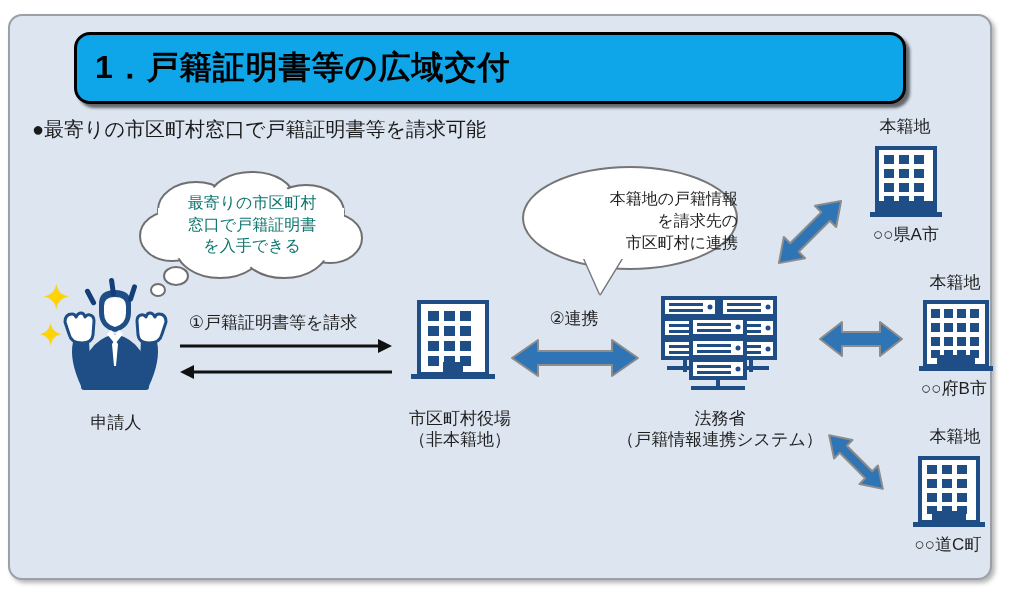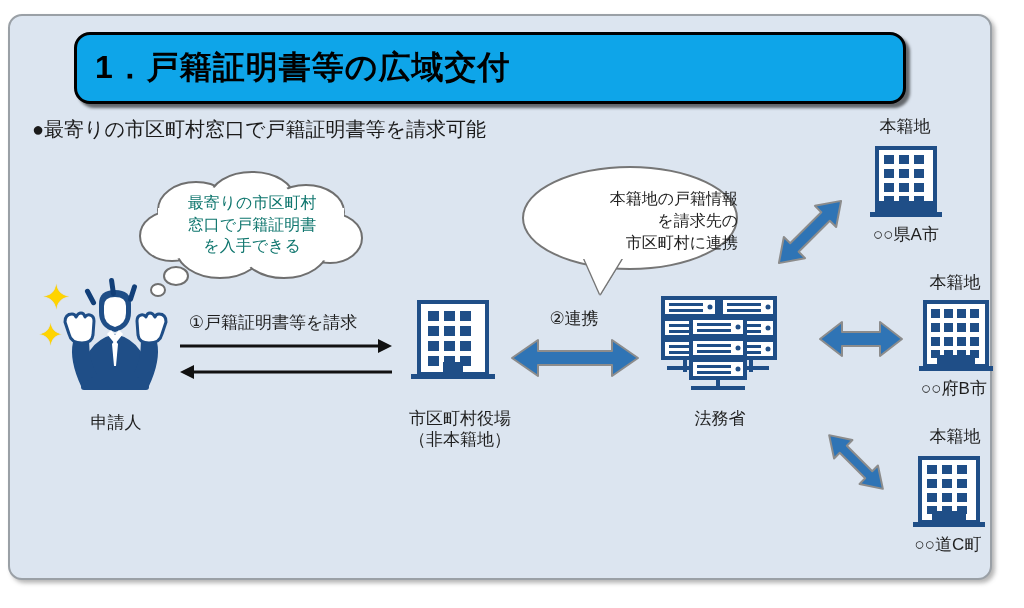--- a/index.html
+++ b/index.html
@@ -345,20 +345,21 @@
           <circle cx="83" cy="54" r="2.5" fill="#1f4e87"></circle>
           <rect x="36" y="66" width="54" height="18" fill="#ffffff" stroke="#1f4e87" stroke-width="4"></rect>
           <rect x="42" y="71" width="34" height="3" fill="#1f4e87"></rect>
             <rect x="42" y="77" width="34" height="3" fill="#1f4e87"></rect>
           <circle cx="83" cy="75" r="2.5" fill="#1f4e87"></circle>
         </g>
       </svg>
     </div>
     <div class="lbl" style="left:600px; top:392px; width:220px;">
       <div>法務省</div>
+      <div>（戸籍情報連携システム）</div>
     </div>
 
     <div class="block-arrow" style="left:752px; top:168px;">
       <svg width="96" height="96" viewBox="0 0 96 96">
         <g transform="rotate(-45 48 48)">
           <path d="M4 48 L26 33 L26 42 L70 42 L70 33 L92 48 L70 63 L70 54 L26 54 L26 63 z" fill="#2f74b5" stroke="#8c8c8c" stroke-width="2" stroke-linejoin="round"></path>
         </g>
       </svg>
     </div>
 

